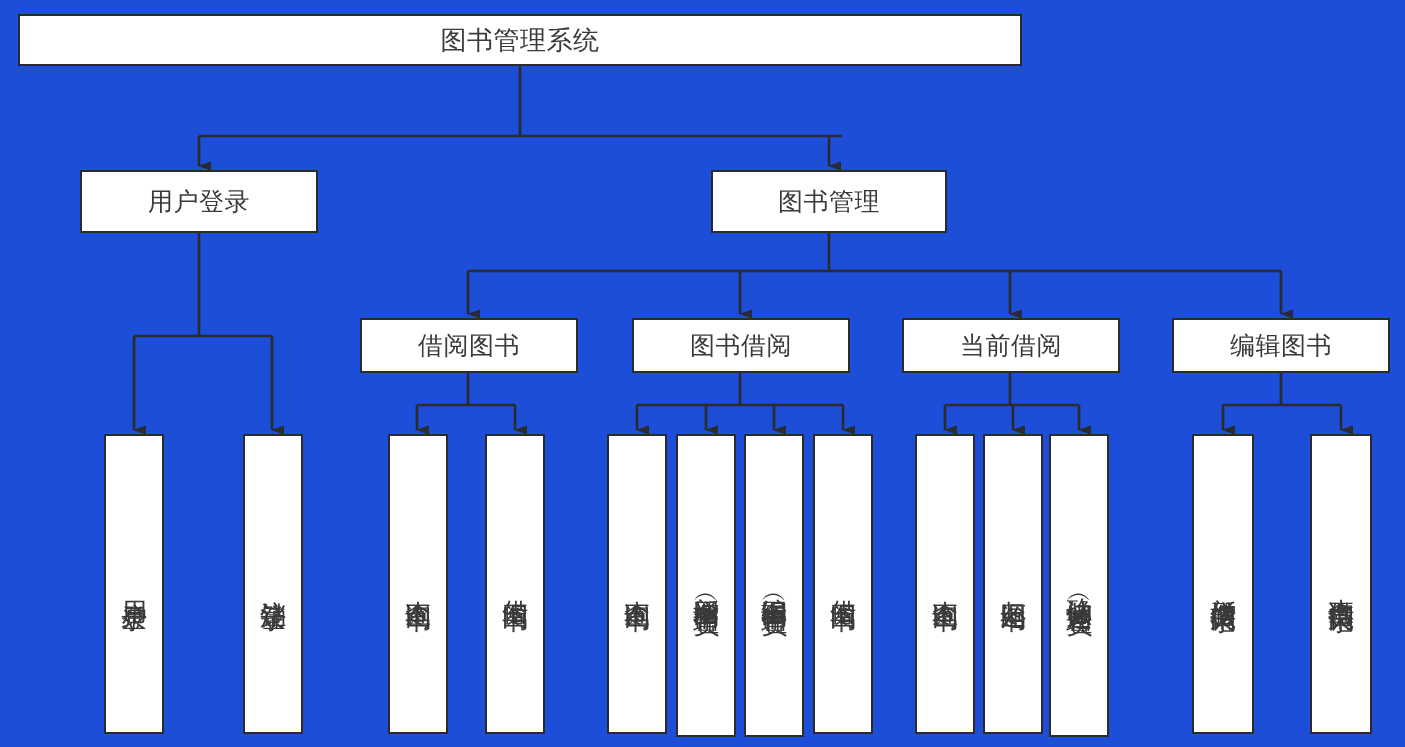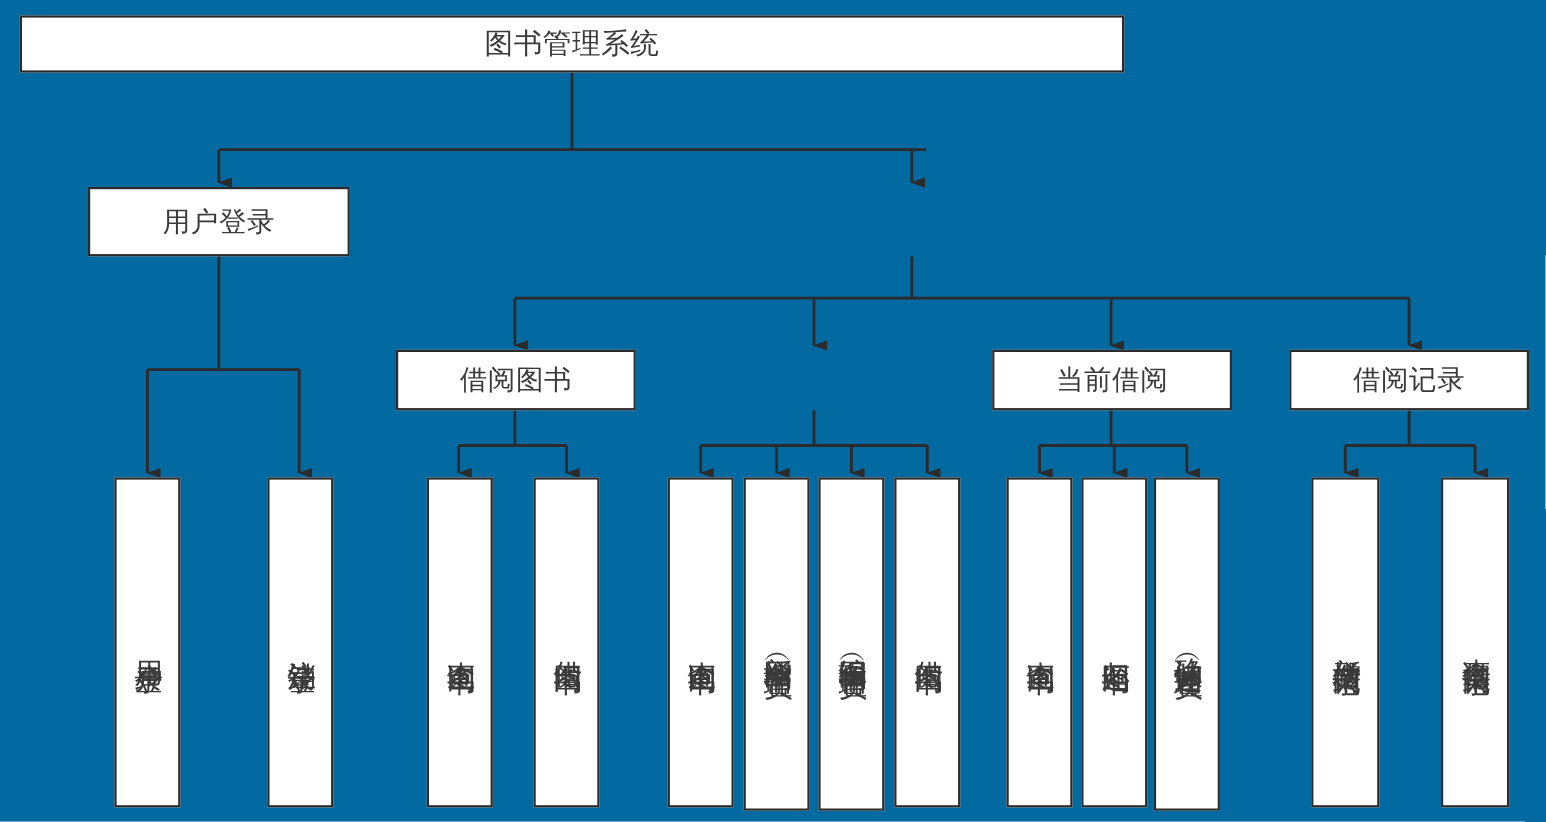--- a/index.html
+++ b/index.html
@@ -8,21 +8,21 @@
     padding: 0;
     background: #ffffff;
   }
   body {
     font-family: "DejaVu Sans", "Liberation Sans", sans-serif;
   }
   #diagram-root {
     position: relative;
     width: 1405px;
     height: 747px;
-    background: #0369a1;
+    background: #1d4ed8;
     overflow: hidden;
   }
   #edge-layer {
     position: absolute;
     left: 0;
     top: 0;
     width: 1405px;
     height: 747px;
     pointer-events: none;
   }
@@ -129,29 +129,35 @@
     </g>
   </svg>
 
   <div class="node horiz root" style="left:18px; top:14px; width:1004px; height:52px;">
     <span class="node-label">图书管理系统</span>
   </div>
 
   <div class="node horiz" style="left:80px; top:170px; width:238px; height:63px;">
     <span class="node-label">用户登录</span>
   </div>
+  <div class="node horiz" style="left:711px; top:170px; width:236px; height:63px;">
+    <span class="node-label">图书管理</span>
+  </div>
 
   <div class="node horiz" style="left:360px; top:318px; width:218px; height:55px;">
     <span class="node-label">借阅图书</span>
   </div>
+  <div class="node horiz" style="left:632px; top:318px; width:218px; height:55px;">
+    <span class="node-label">图书借阅</span>
+  </div>
   <div class="node horiz" style="left:902px; top:318px; width:218px; height:55px;">
     <span class="node-label">当前借阅</span>
   </div>
   <div class="node horiz" style="left:1172px; top:318px; width:218px; height:55px;">
-    <span class="node-label">借阅记录</span>
+    <span class="node-label">编辑图书</span>
   </div>
 
   <div class="node vert" style="left:104px; top:434px; width:60px; height:300px;">
     <span class="node-label">用户登录</span>
   </div>
   <div class="node vert" style="left:243px; top:434px; width:60px; height:300px;">
     <span class="node-label">注销登录</span>
   </div>
 
   <div class="node vert" style="left:388px; top:434px; width:60px; height:300px;">

